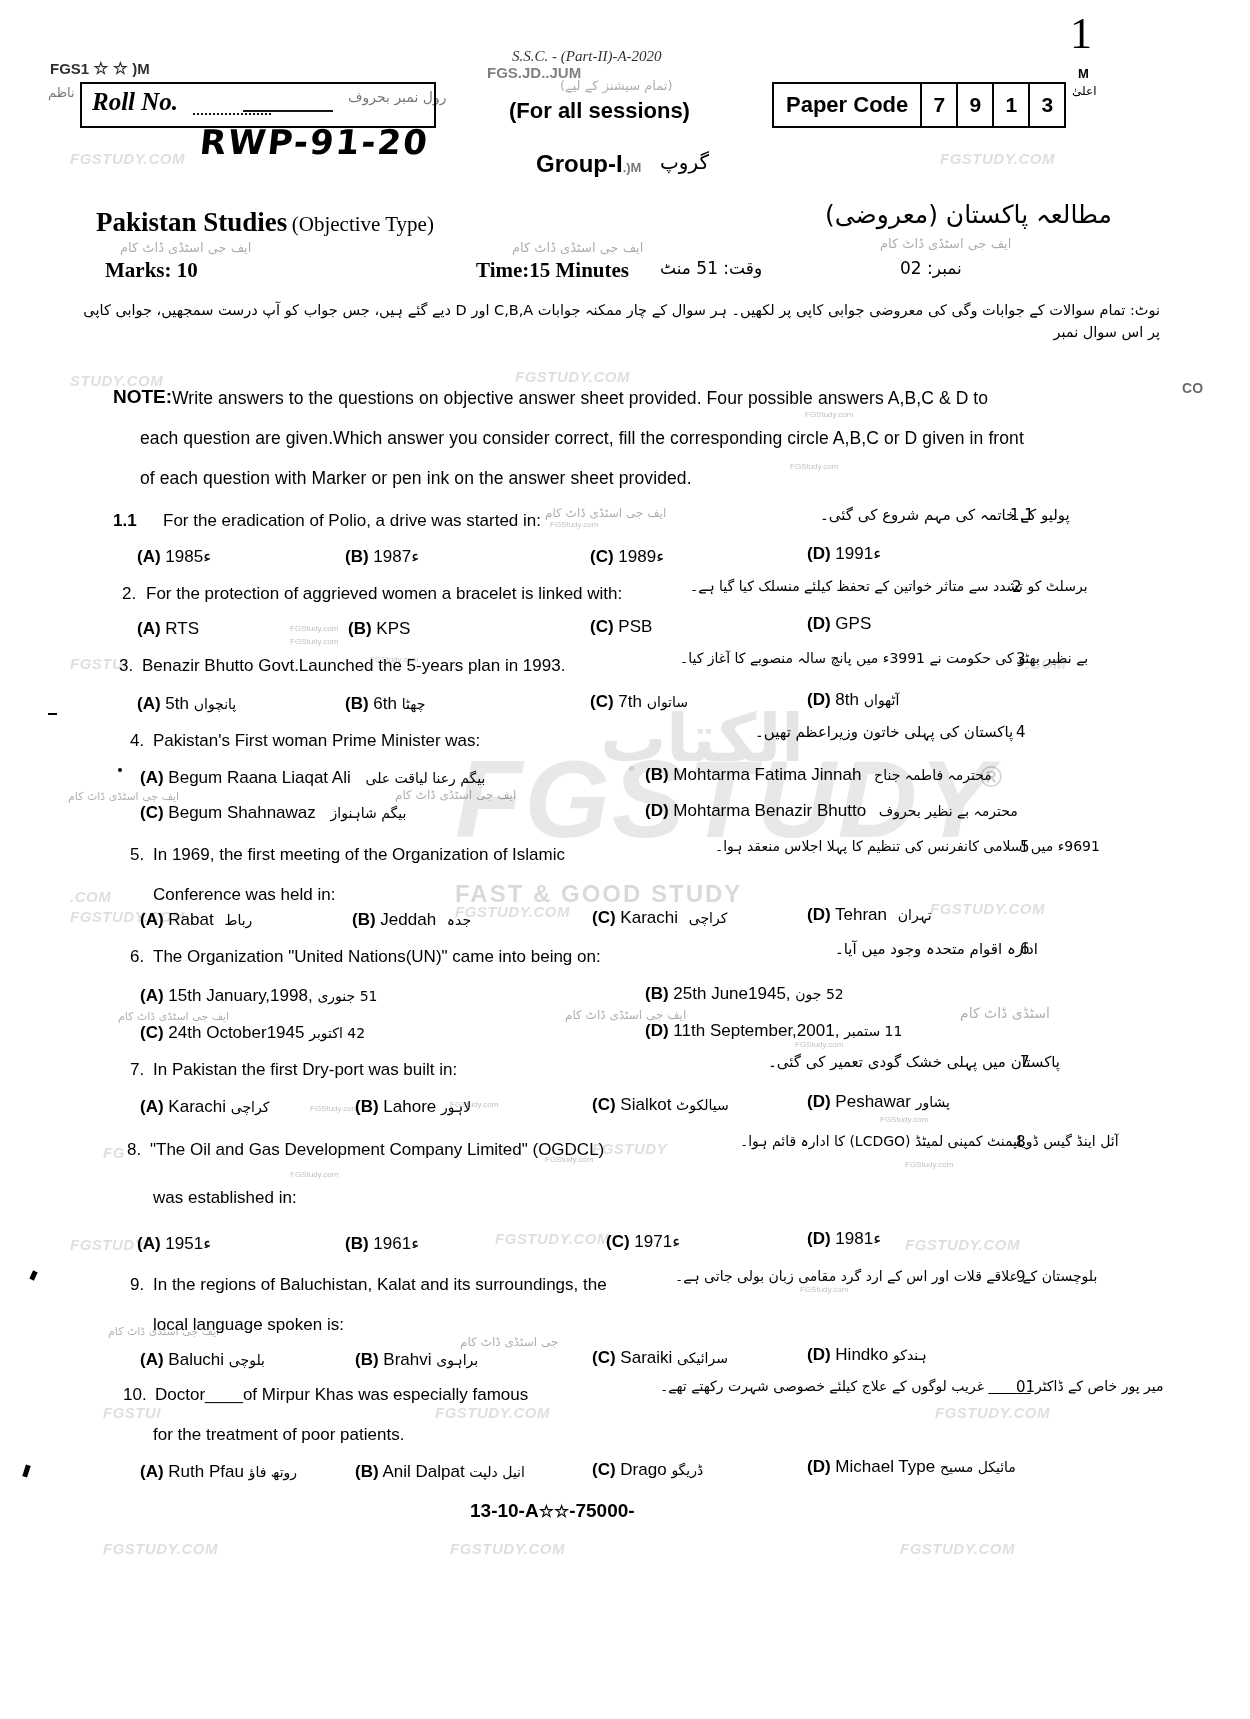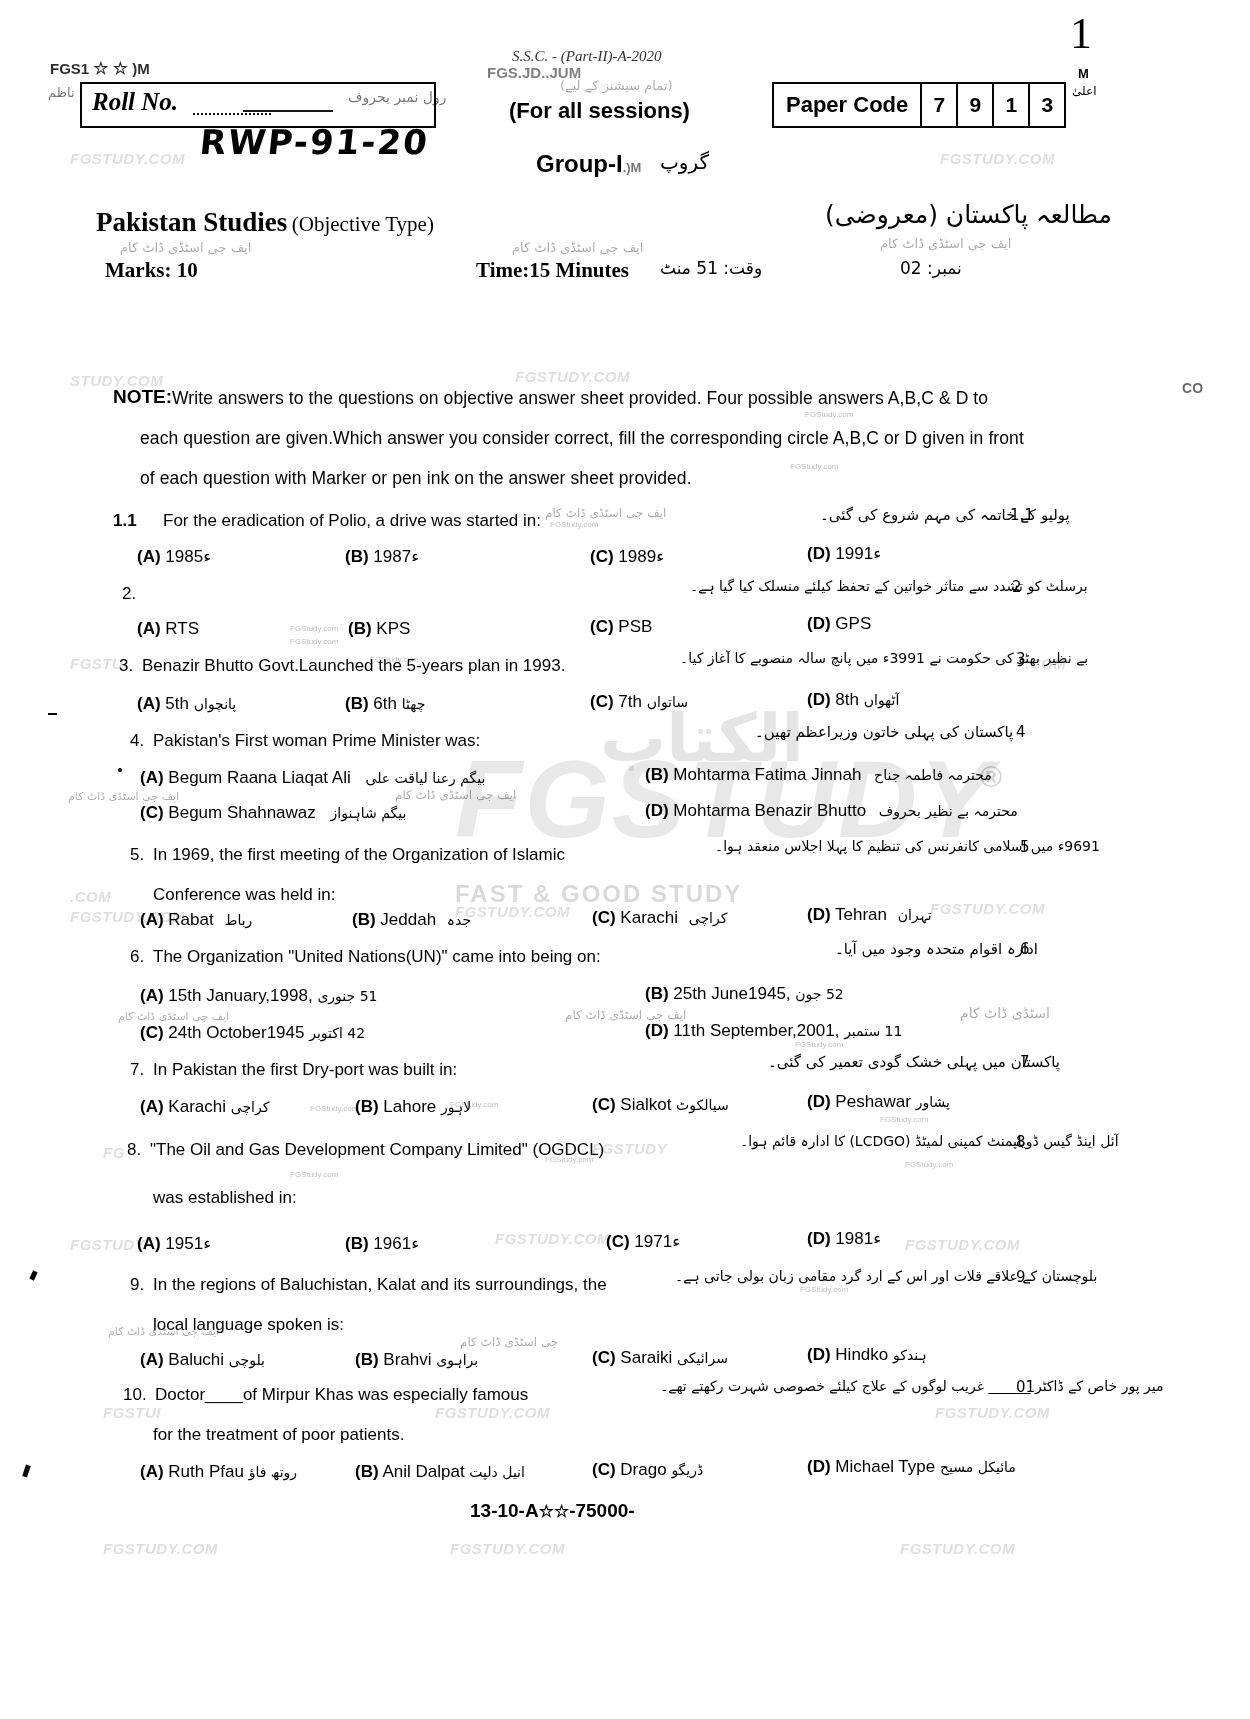--- a/index.html
+++ b/index.html
@@ -156,20 +156,21 @@
 
   <div class="abs ur faint" style="left:120px;top:240px;font-size:13px;">ایف جی اسٹڈی ڈاٹ کام</div>
   <div class="abs ur faint" style="left:512px;top:240px;font-size:13px;">ایف جی اسٹڈی ڈاٹ کام</div>
   <div class="abs ur faint" style="left:880px;top:236px;font-size:13px;">ایف جی اسٹڈی ڈاٹ کام</div>
 
   <div class="abs bold-serif" style="left:105px;top:258px;">Marks: 10</div>
   <div class="abs bold-serif" style="left:476px;top:258px;">Time:15 Minutes</div>
   <div class="abs ur" style="left:660px;top:258px;font-size:17px;">وقت: 15 منٹ</div>
   <div class="abs ur" style="left:900px;top:258px;font-size:17px;">نمبر: 20</div>
 
+  <div class="abs ur" style="left:75px;top:300px;width:1085px;font-size:14.5px;text-align:right;line-height:1.5;">نوٹ: تمام سوالات کے جوابات وگی کی معروضی جوابی کاپی پر لکھیں۔ ہر سوال کے چار ممکنہ جوابات A,B,C اور D دیے گئے ہیں، جس جواب کو آپ درست سمجھیں، جوابی کاپی پر اس سوال نمبر</div>
 
   <div class="abs note-lbl" style="left:113px;top:386px;">NOTE:</div>
   <div class="abs note-en" style="left:172px;top:388px;">Write answers to the questions on objective answer sheet provided. Four possible answers A,B,C &amp; D to</div>
   <div class="abs note-en" style="left:1182px;top:380px;font-size:14px;font-weight:bold;opacity:.6;">CO</div>
   <div class="abs note-en" style="left:140px;top:428px;">each question are given.Which answer you consider correct, fill the corresponding circle A,B,C or D given in front</div>
   <div class="abs note-en" style="left:140px;top:468px;">of each question with Marker or pen ink on the answer sheet provided.</div>
 
   <div class="abs qnum" style="left:113px;top:511px;font-weight:bold;">1.1</div>
   <div class="abs qtext" style="left:163px;top:511px;">For the eradication of Polio, a drive was started in:</div>
   <div class="abs ur faint" style="left:545px;top:506px;font-size:12px;">ایف جی اسٹڈی ڈاٹ کام</div>
@@ -187,20 +188,21 @@
   <div class="abs opt" style="left:590px;top:546px;">
     <b>(C)</b>
     <span>1989ء</span>
   </div>
   <div class="abs opt" style="left:807px;top:543px;">
     <b>(D)</b>
     <span>1991ء</span>
   </div>
 
   <div class="abs qnum" style="left:122px;top:584px;">2.</div>
+  <div class="abs qtext" style="left:146px;top:584px;">For the protection of aggrieved women a bracelet is linked with:</div>
   <div class="abs ur" style="left:690px;top:578px;font-size:14px;">برسلٹ کو تشدد سے متاثر خواتین کے تحفظ کیلئے منسلک کیا گیا ہے۔</div>
   <div class="abs ur" style="left:1012px;top:578px;font-size:15px;">2</div>
 
   <div class="abs opt" style="left:137px;top:619px;">
     <b>(A)</b>
     <span>RTS</span>
   </div>
   <div class="abs opt" style="left:348px;top:619px;">
     <b>(B)</b>
     <span>KPS</span>

